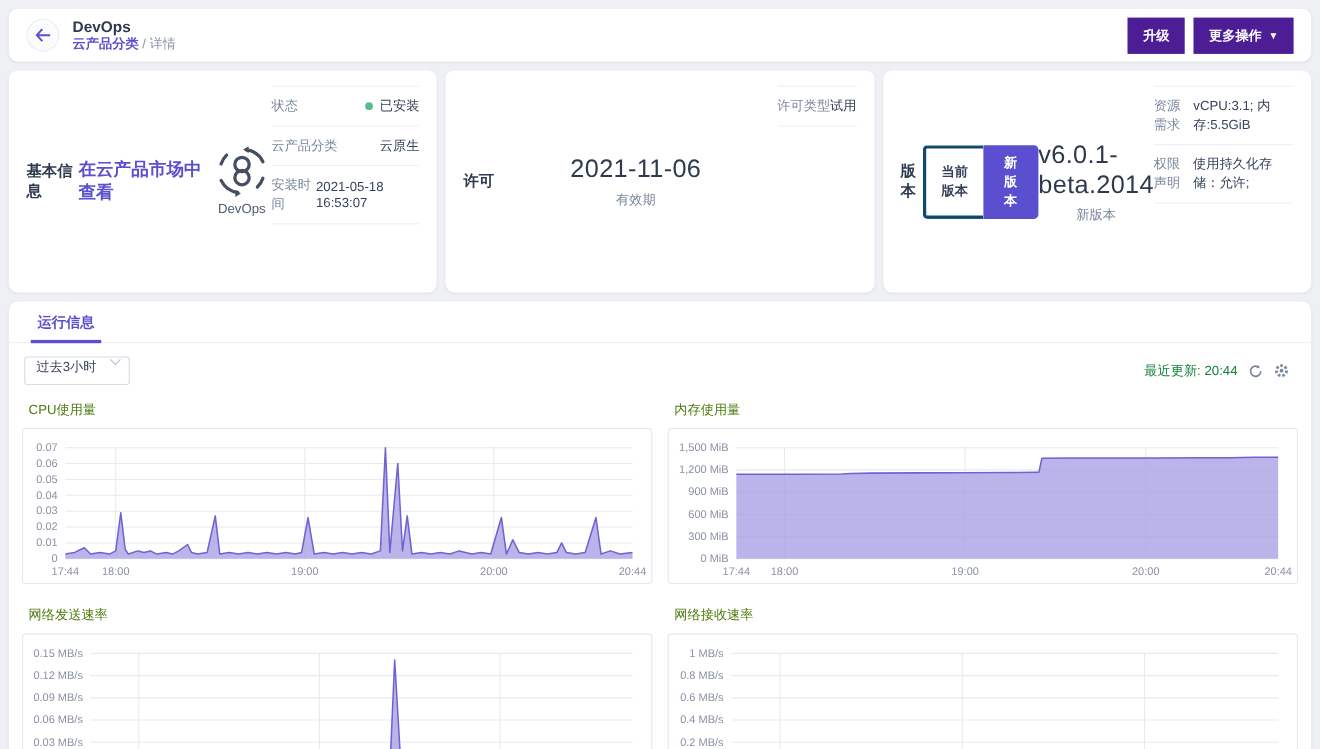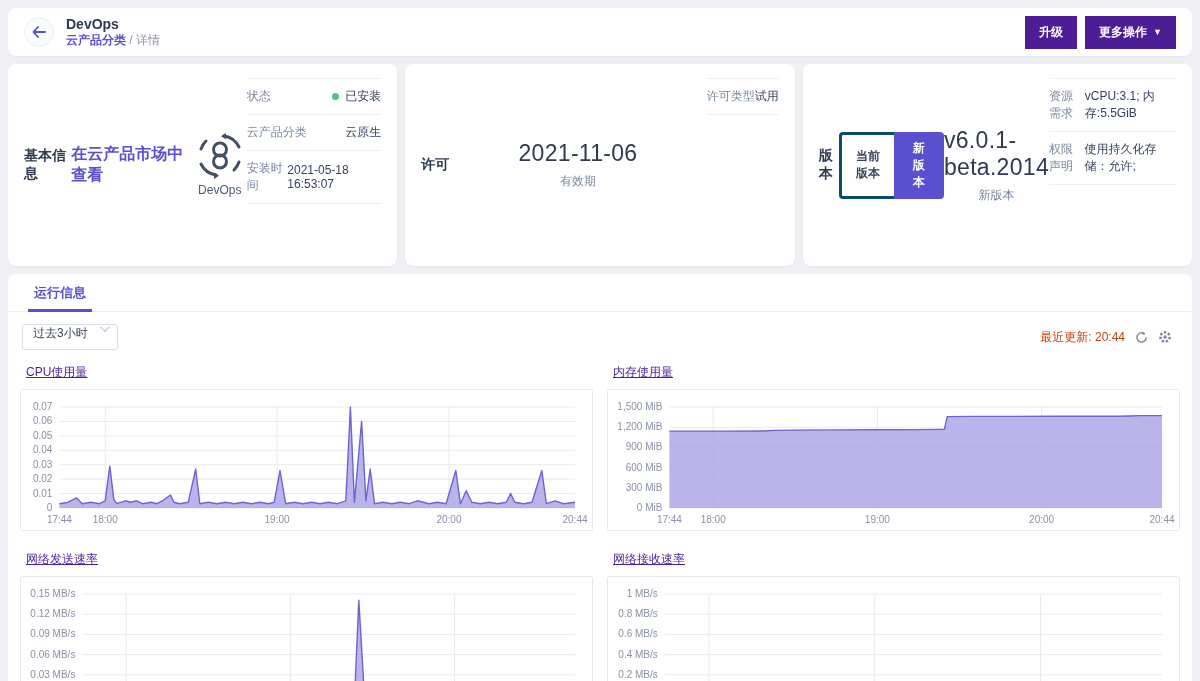--- a/index.html
+++ b/index.html
@@ -90,28 +90,28 @@
   }
   .select {
     width:96px; height:26px; border:1px solid #d9dce5; border-radius:3px;
     display:flex; align-items:flex-start; justify-content:space-between;
     padding:0 10px; font-size:12px; color:#3a4458; cursor:pointer; background:#fff;
   }
   .chev {
     width:7px; height:7px; border-right:1.5px solid #b6bcc9; border-bottom:1.5px solid #b6bcc9;
     transform:rotate(45deg) translateY(-2px);
   }
-  .update-info { display:flex; align-items:center; font-size:12px; color:#c2410c; }
+  .update-info { display:flex; align-items:center; font-size:12px; color:#15803d; }
   .update-info .icon-btn { margin-left:10px; cursor:pointer; display:flex; align-items:center; }
 
   .charts-grid {
     display:grid; grid-template-columns:1fr 1fr; gap:20px 14px;
     padding:6px 12px 0;
   }
-  .chart-title { font-size:12px; color:#4c1d95; margin:0 0 8px 6px;text-decoration:underline; }
+  .chart-title { font-size:12px; color:#4d7c0f; margin:0 0 8px 6px; }
   .chart-panel {
     border:1px solid #e6e8f0; border-radius:3px;
     height:142px; overflow:hidden; background:#fff;
   }
   .chart-panel svg text { font-family:"Liberation Sans","DejaVu Sans",sans-serif; }
 </style>
 </head>
 <body>
 
 <div class="page">

